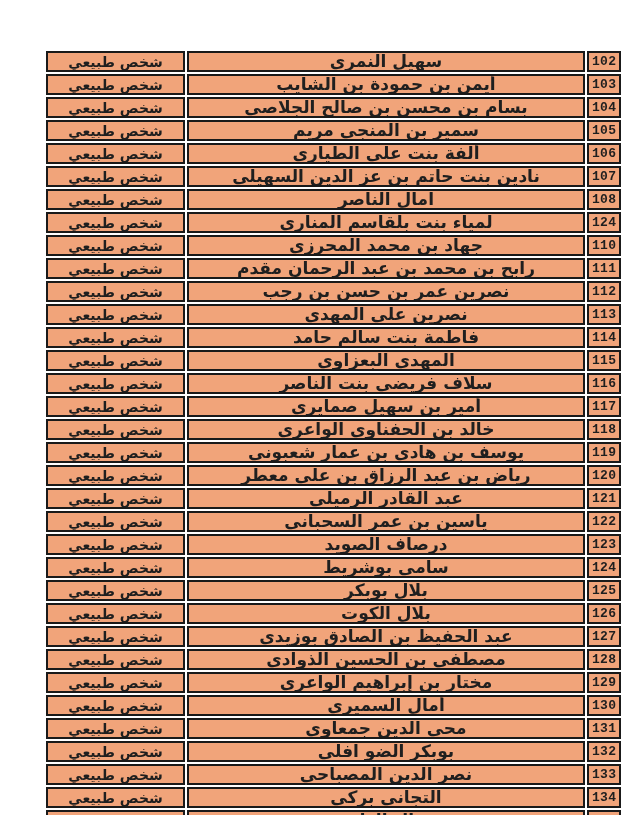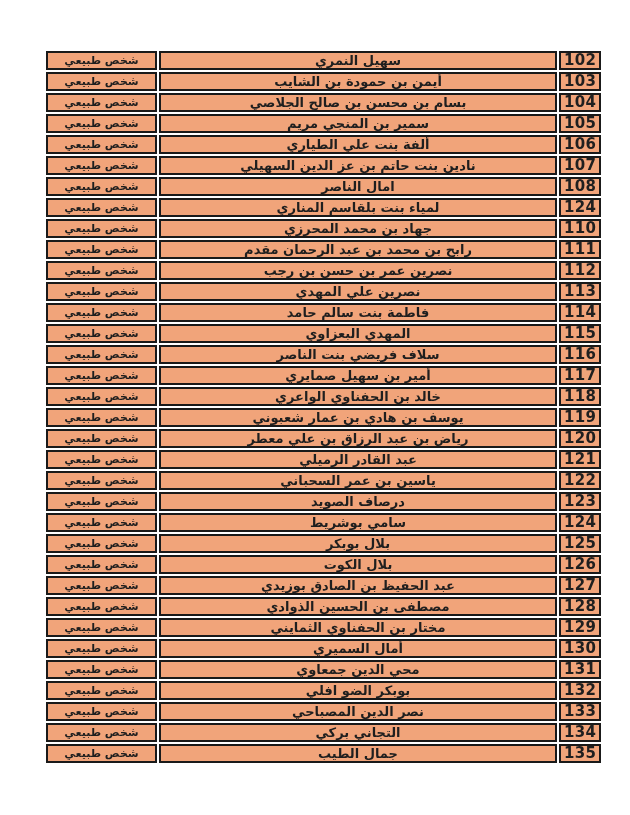--- a/index.html
+++ b/index.html
@@ -37,30 +37,31 @@
     font-weight: bold;
     text-align: center;
     vertical-align: middle;
     padding: 0 3px;
     overflow: hidden;
     white-space: nowrap;
     line-height: 1;
   }
   td.cell-num {
     width: 28px;
-    font-size: 15px;
+    font-size: 13px;
     letter-spacing: 0.3px;
+    font-family: Liberation Mono, monospace;
   }
   td.cell-name {
     width: 398px;
-    font-size: 13px;
+    font-size: 17px;
   }
   td.cell-type {
-    width: 111px;
-    font-size: 11px;
+    width: 139px;
+    font-size: 14px;
   }
 </style>
 </head>
 <body>
 
 <div class="page">
   <table class="records">
     <tbody>
         <tr>
           <td class="cell-num">102</td>
@@ -192,21 +193,21 @@
           <td class="cell-name">عبد الحفيظ بن الصادق بوزيدي</td>
           <td class="cell-type">شخص طبيعي</td>
         </tr>
         <tr>
           <td class="cell-num">128</td>
           <td class="cell-name">مصطفى بن الحسين الذوادي</td>
           <td class="cell-type">شخص طبيعي</td>
         </tr>
         <tr>
           <td class="cell-num">129</td>
-          <td class="cell-name">مختار بن الحفناوي الثمايني</td>
+          <td class="cell-name">مختار بن إبراهيم الواعري</td>
           <td class="cell-type">شخص طبيعي</td>
         </tr>
         <tr>
           <td class="cell-num">130</td>
           <td class="cell-name">أمال السميري</td>
           <td class="cell-type">شخص طبيعي</td>
         </tr>
         <tr>
           <td class="cell-num">131</td>
           <td class="cell-name">محي الدين جمعاوي</td>

